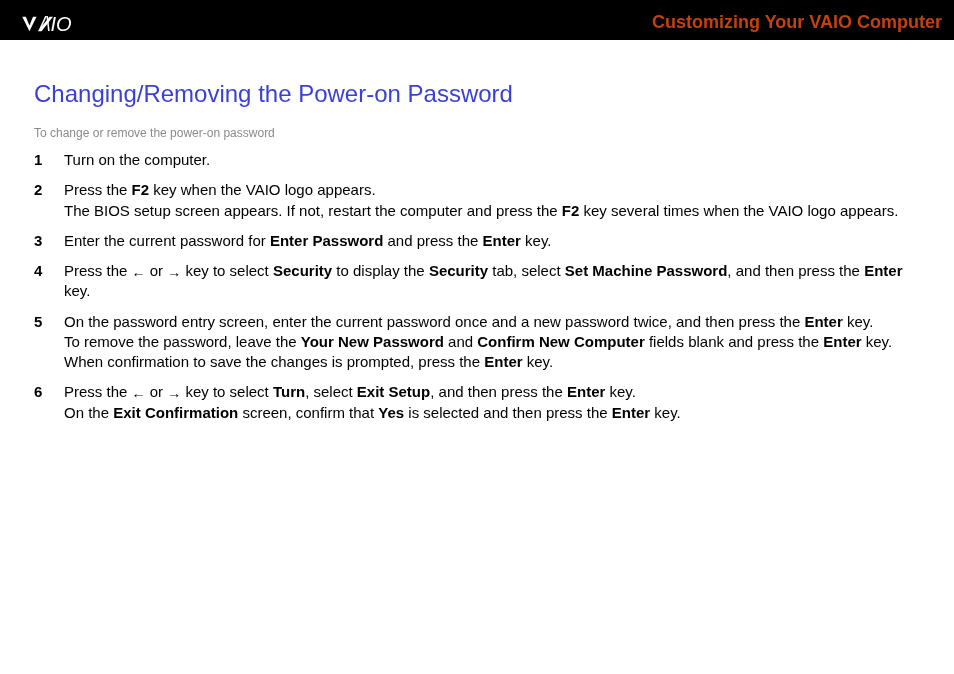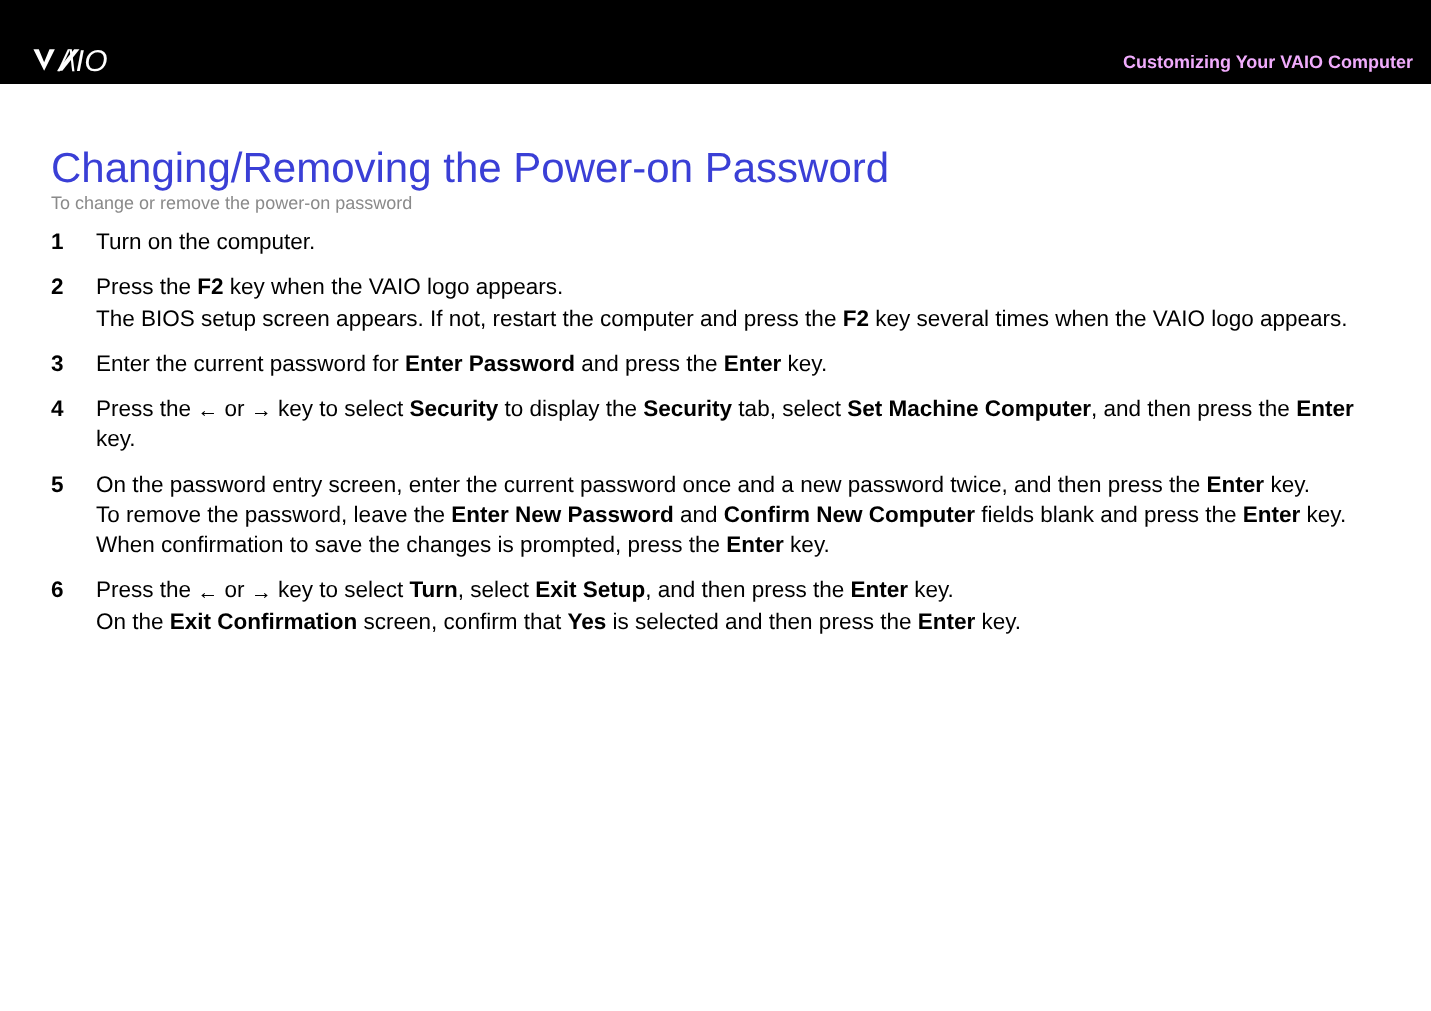--- a/index.html
+++ b/index.html
@@ -6,22 +6,22 @@
   body {
     width: 954px;
     height: 674px;
     font-family: Arial, Helvetica, sans-serif;
     background: #fff;
     color: #000;
     position: relative;
   }
   .header {
     background: #000;
-    color: #f0abfc;
-    height: 56px;
+    color: #c2410c;
+    height: 40px;
     display: flex;
     align-items: flex-end;
     justify-content: space-between;
     padding: 0 12px 6px 18px;
   }
   .logo {
     display: flex;
     align-items: center;
     gap: 0;
   }
@@ -48,30 +48,31 @@
     border-bottom: 5px solid transparent;
     border-right: 9px solid #fff;
   }
   .tri-right {
     border-top: 5px solid transparent;
     border-bottom: 5px solid transparent;
     border-left: 9px solid #fff;
   }
   .breadcrumb {
     font-weight: bold;
-    font-size: 12px;
+    font-size: 18px;
     margin-top: 42px;
   }
   .content {
     padding: 40px 34px 20px 34px;
   }
   .title {
     color: #3a3fd6;
-    font-size: 28px;
+    font-size: 24px;
     font-weight: normal;
+    margin-bottom: 18px;
   }
   .subtitle {
     color: #8a8a8a;
     font-size: 12px;
     font-weight: normal;
     margin-bottom: 10px;
   }
   ol.steps {
     list-style: none;
     counter-reset: step;
@@ -134,24 +135,24 @@
       <li>
         <div class="num">2</div>
         <div class="body">Press the <b>F2</b> key when the VAIO logo appears.<br>The BIOS setup screen appears. If not, restart the computer and press the <b>F2</b> key several times when the VAIO logo appears.</div>
       </li>
       <li>
         <div class="num">3</div>
         <div class="body">Enter the current password for <b>Enter Password</b> and press the <b>Enter</b> key.</div>
       </li>
       <li>
         <div class="num">4</div>
-        <div class="body">Press the <span class="arrow">←</span> or <span class="arrow">→</span> key to select <b>Security</b> to display the <b>Security</b> tab, select <b>Set Machine Computer</b>, and then press the <b>Enter</b> key.</div>
+        <div class="body">Press the <span class="arrow">←</span> or <span class="arrow">→</span> key to select <b>Security</b> to display the <b>Security</b> tab, select <b>Set Machine Password</b>, and then press the <b>Enter</b> key.</div>
       </li>
       <li>
         <div class="num">5</div>
-        <div class="body">On the password entry screen, enter the current password once and a new password twice, and then press the <b>Enter</b> key.<br>To remove the password, leave the <b>Enter New Password</b> and <b>Confirm New Computer</b> fields blank and press the <b>Enter</b> key.<br>When confirmation to save the changes is prompted, press the <b>Enter</b> key.</div>
+        <div class="body">On the password entry screen, enter the current password once and a new password twice, and then press the <b>Enter</b> key.<br>To remove the password, leave the <b>Your New Password</b> and <b>Confirm New Computer</b> fields blank and press the <b>Enter</b> key.<br>When confirmation to save the changes is prompted, press the <b>Enter</b> key.</div>
       </li>
       <li>
         <div class="num">6</div>
         <div class="body">Press the <span class="arrow">←</span> or <span class="arrow">→</span> key to select <b>Turn</b>, select <b>Exit Setup</b>, and then press the <b>Enter</b> key.<br>On the <b>Exit Confirmation</b> screen, confirm that <b>Yes</b> is selected and then press the <b>Enter</b> key.</div>
       </li>
     </ol>
 </div>
 
 </body></html>

